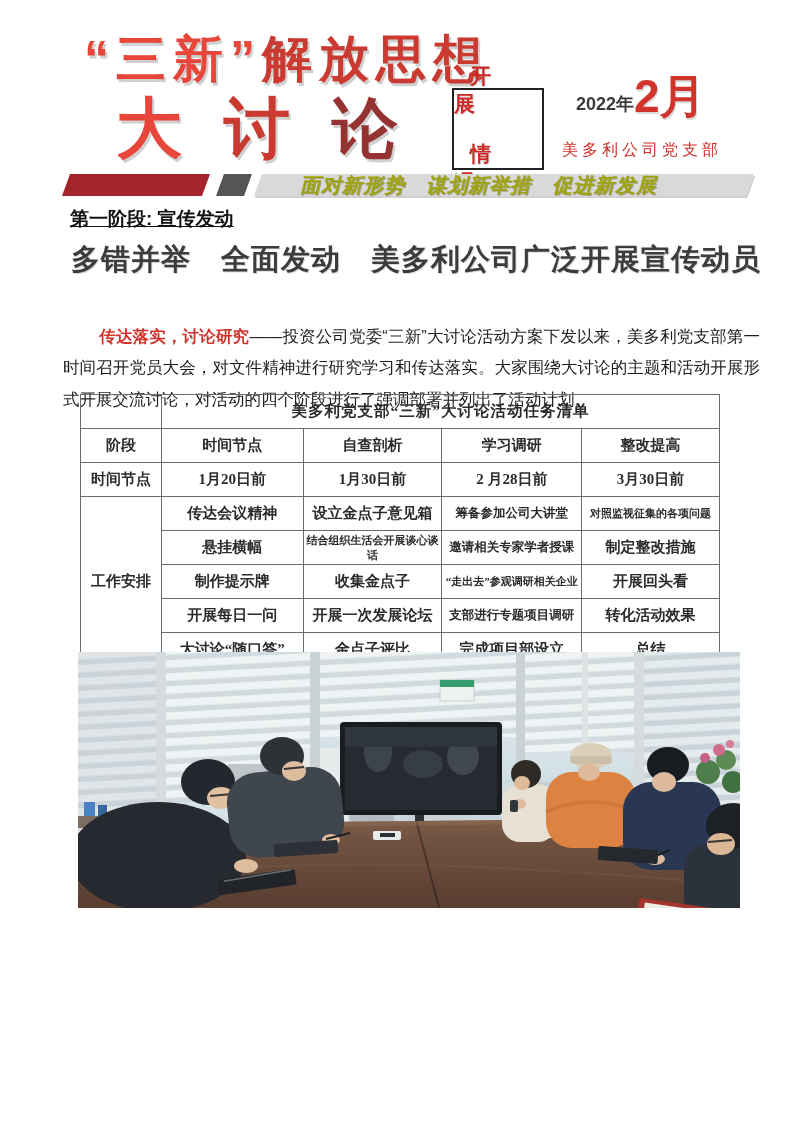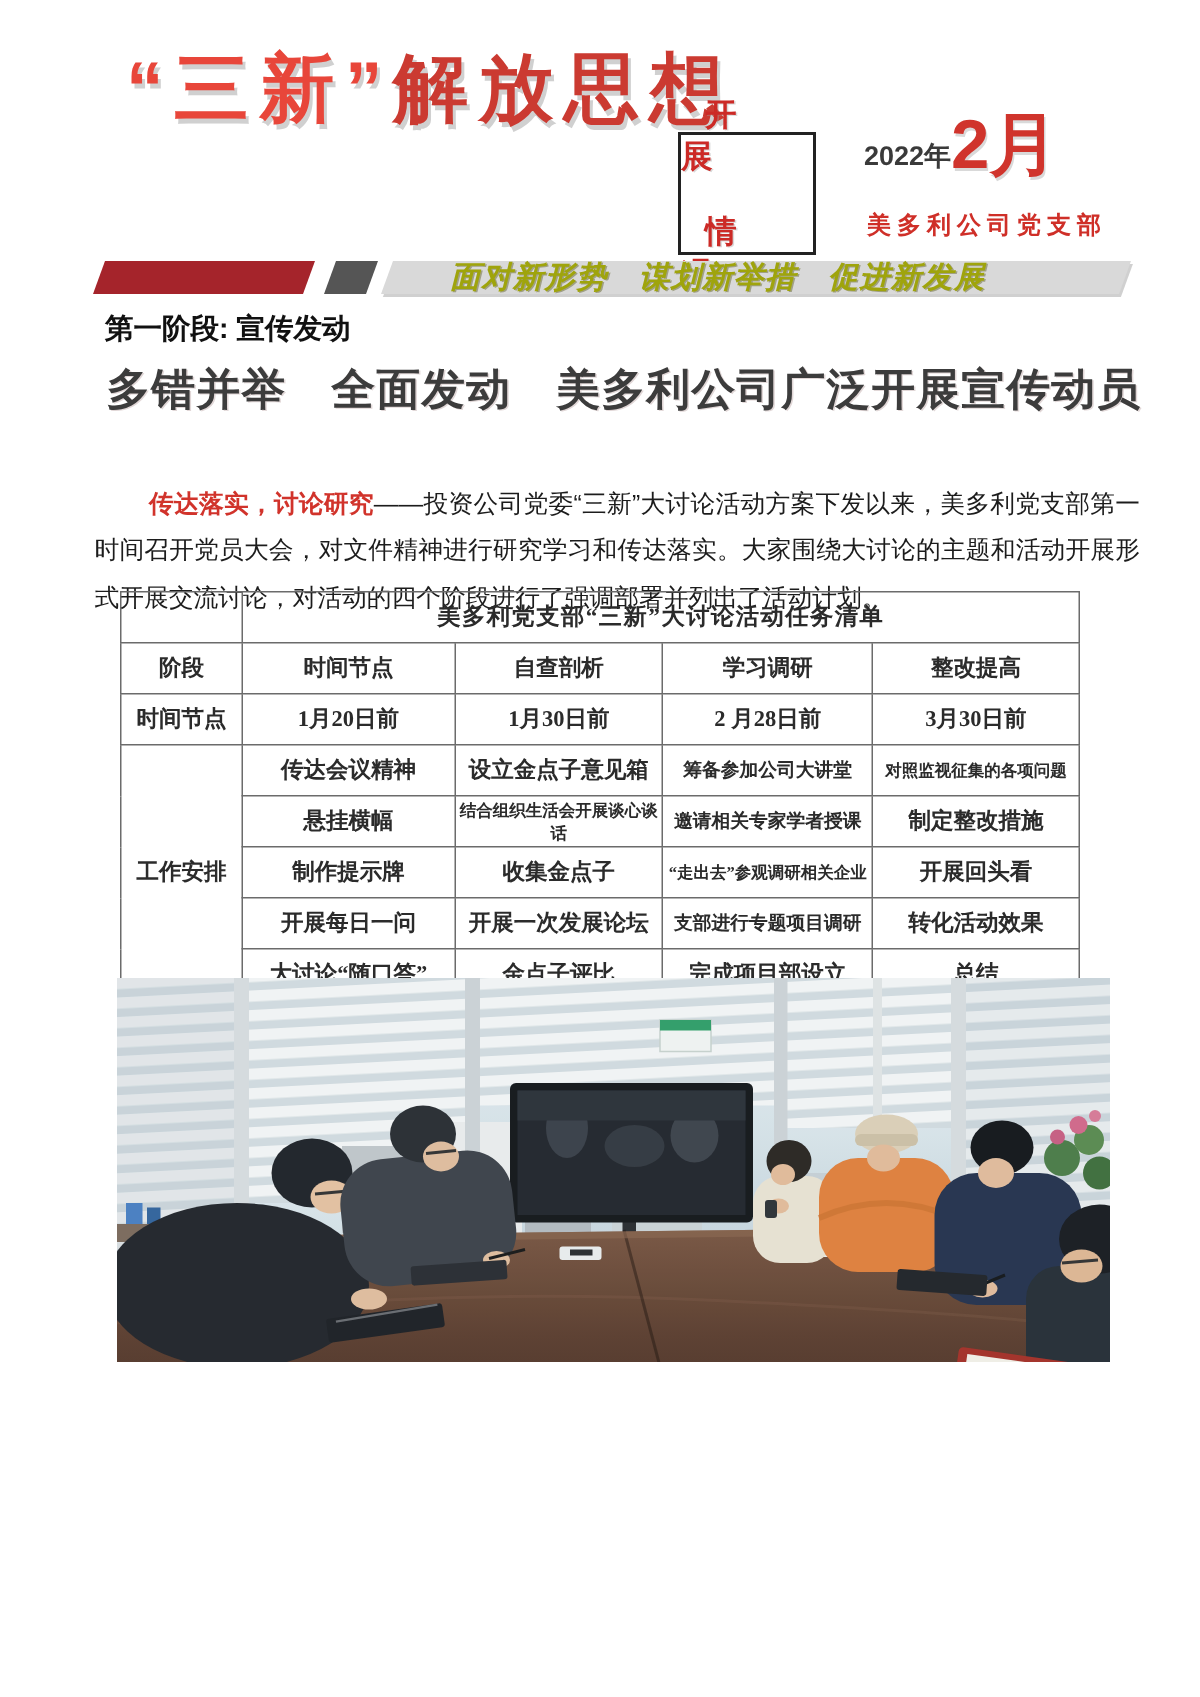--- a/index.html
+++ b/index.html
@@ -17,39 +17,39 @@
 
   .status-box{position:absolute;left:452px;top:88px;width:88px;height:78px;
               border:2px solid #222;background:#fff;display:flex;flex-direction:column;
               justify-content:center;align-items:flex-start;gap:22px;}
   .status-box span{color:#cc2a26;font-weight:900;font-size:21px;letter-spacing:16px;
                    text-indent:16px;text-shadow:1px 1px 0 rgba(160,160,160,.4);}
 
   .year{position:absolute;left:576px;top:92px;font-size:18px;font-weight:800;color:#3a3a3a;}
   .month{position:absolute;left:634px;top:66px;font-size:46px;font-weight:900;color:#d0342c;
          text-shadow:1px 2px 0 rgba(160,160,160,.4);}
-  .org{position:absolute;left:562px;top:140px;font-size:16px;font-weight:700;color:#cf2f28;
-       letter-spacing:4px;white-space:nowrap;margin-left:16px;}
+  .org{position:absolute;left:562px;top:140px;font-size:16px;font-weight:400;color:#cf2f28;
+       letter-spacing:4px;white-space:nowrap;}
 
   
   .banner{position:absolute;left:0;top:173px;width:800px;height:24px;}
   .par-red{position:absolute;left:62px;top:1px;width:140px;height:22px;background:#a5242b;
            transform:skewX(-20deg);transform-origin:bottom left;}
   .par-gray{position:absolute;left:216px;top:1px;width:28px;height:22px;background:#555;
             transform:skewX(-20deg);transform-origin:bottom left;}
   .par-light{position:absolute;left:254px;top:1px;width:492px;height:22px;background:#d9d9d9;
              transform:skewX(-20deg);transform-origin:bottom left;
              box-shadow:2px 2px 0 rgba(120,120,120,.35);}
   .slogan{position:absolute;left:300px;top:0;width:450px;height:24px;line-height:24px;
           font-size:20px;font-weight:900;font-style:italic;color:#9fa40c;
           letter-spacing:1px;white-space:nowrap;
           text-shadow:1px 1px 0 rgba(90,90,30,.45);}
 
   
-  .stage{position:absolute;left:70px;top:206px;font-size:19px;font-weight:800;color:#111;}
+  .stage{position:absolute;left:70px;top:206px;font-size:19px;font-weight:800;color:#111;text-decoration:underline;}
   .headline{position:absolute;left:71px;top:240px;width:700px;font-size:29px;font-weight:900;
             color:#3c3c3c;letter-spacing:1px;white-space:nowrap;
             text-shadow:1px 1px 0 rgba(170,140,140,.35);}
 
   
   .article{position:absolute;left:63px;top:304px;width:697px;font-size:16.5px;
            line-height:31.5px;color:#1c1c1c;text-align:justify;text-indent:2.2em;}
   .article .lead{color:#d1332b;font-weight:900;}
 
   
@@ -72,20 +72,21 @@
 
   .bottom-bar{position:absolute;left:62px;top:1107px;width:706px;height:5px;background:#c8c8c8;}
 </style>
 </head>
 <body>
 
 <div id="page">
 
   <div class="title1"><span class="t-red1">“三新”</span><span class="t-red2">解放思想</span></div>
 
+  <div class="title2"><span class="t-red1">大</span><span class="t-red2">讨</span><span class="t-red3">论</span></div>
 
   <div class="status-box">
     <span>开 展</span>
     <span>情 况</span>
   </div>
 
   <div class="year">2022年</div>
   <div class="month">2月</div>
   <div class="org">美多利公司党支部</div>
 

